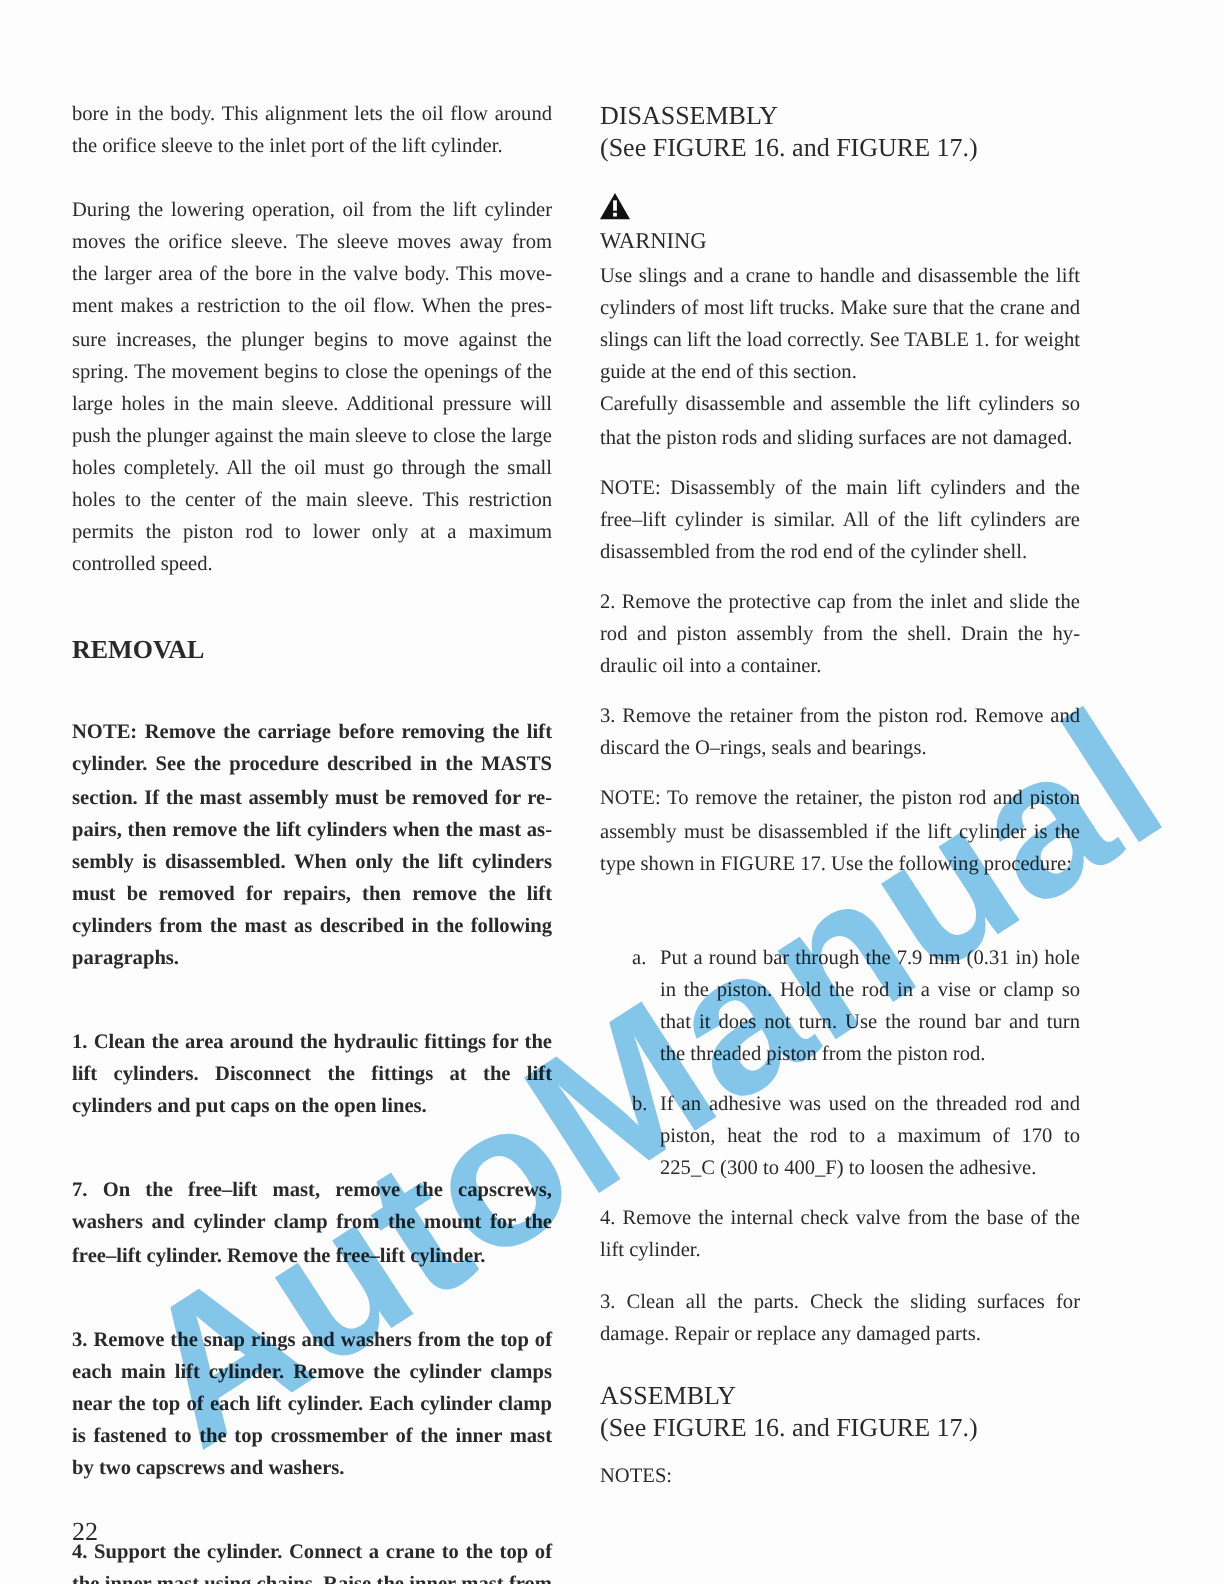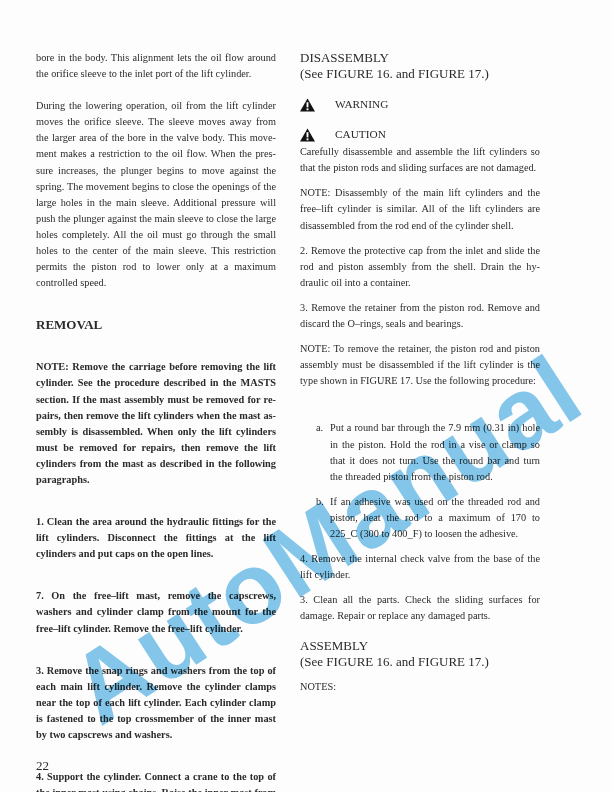--- a/index.html
+++ b/index.html
@@ -8,21 +8,21 @@
     font-family: "Liberation Serif", "DejaVu Serif", serif; color: #2a2a2a;
   }
   .col { position: absolute; top: 50px; font-size: 10.3px; line-height: 16.1px; text-align: justify; }
   .left { left: 36px; width: 240px; }
   .right { left: 300px; width: 240px; }
   p { margin: 0; hyphens: manual; }
   .gap-lg { margin-top: 31px; }
   .gap-xl { margin-top: 26px; font-weight: bold; }
   .gap-md { margin-top: 9px; }
   .heading { font-size: 13px; text-align: left; line-height: 16px; }
-  .notice { font-size: 11.3px; display: flex; align-items: flex-end; gap: 20px; margin-top: 14px; margin-bottom: 2px; }
+  .notice { font-size: 11.3px; display: flex; align-items: flex-start; gap: 3px; margin-top: 14px; margin-bottom: 2px; flex-direction: column; }
   .tri { width: 15px; height: 14px; display: inline-block; }
   .sub { padding-left: 30px; text-indent: -14px; }
   .sub .lbl { display: inline-block; width: 14px; text-indent: 0; }
   .pagenum { position: absolute; left: 36px; top: 758px; font-size: 13px; }
   .watermark {
     position: absolute; left: 30px; top: 340px; font-family: "Liberation Sans", sans-serif;
     font-weight: bold; font-size: 100px; color: #3aa6e0; opacity: 0.62;
     transform: rotate(-33deg); transform-origin: left top; white-space: nowrap; letter-spacing: 1px;
     pointer-events: none; mix-blend-mode: multiply; top: 650px; left: 50px;
   }
@@ -46,29 +46,22 @@
   <p class="heading">(See FIGURE 16. and FIGURE 17.)</p>
 
   <div class="notice">
     <svg class="tri" viewBox="0 0 16 14">
       <polygon points="8,0 16,14 0,14" fill="#111"></polygon>
       <rect x="7" y="4" width="2" height="5.5" fill="#fff"></rect>
       <rect x="7" y="10.6" width="2" height="2" fill="#fff"></rect>
     </svg>
     <span>WARNING</span>
   </div>
+  <p>Use slings and a crane to handle and disassemble the lift cylinders of most lift trucks. Make sure that the crane and slings can lift the load correctly. See TABLE 1. for weight guide at the end of this section.</p>
 
-  <div class="notice">
-    <svg class="tri" viewBox="0 0 16 14">
-      <polygon points="8,0 16,14 0,14" fill="#111"></polygon>
-      <rect x="7" y="4" width="2" height="5.5" fill="#fff"></rect>
-      <rect x="7" y="10.6" width="2" height="2" fill="#fff"></rect>
-    </svg>
-    <span>CAUTION</span>
-  </div>
   <p>Carefully disassemble and assemble the lift cylin­ders so that the piston rods and sliding surfaces are not damaged.</p>
 
   <p class="gap-md">NOTE:  Disassembly of the main lift cylinders and the free–lift cylinder is similar. All of the lift cylinders are disassembled from the rod end of the cylinder shell.</p>
   <p class="gap-md">2. Remove the protective cap from the inlet and slide the rod and piston assembly from the shell. Drain the hy­draulic oil into a container.</p>
   <p class="gap-md">3. Remove the retainer from the piston rod. Remove and discard the O–rings, seals and bearings.</p>
   <p class="gap-md">NOTE:  To remove the retainer, the piston rod and pis­ton assembly must be disassembled if the lift cylinder is the type shown in FIGURE 17. Use the following proce­dure:</p>
 
   <p class="sub gap-lg"><span class="lbl">a.</span><span>Put a round bar through the 7.9 mm (0.31 in) hole in the piston. Hold the rod in a vise or clamp so that it does not turn. Use the round bar and turn the threaded piston from the piston rod.</span></p>
   <p class="sub gap-md"><span class="lbl">b.</span><span>If an adhesive was used on the threaded rod and piston, heat the rod to a maximum of 170 to 225_C (300 to 400_F) to loosen the adhesive.</span></p>
 

